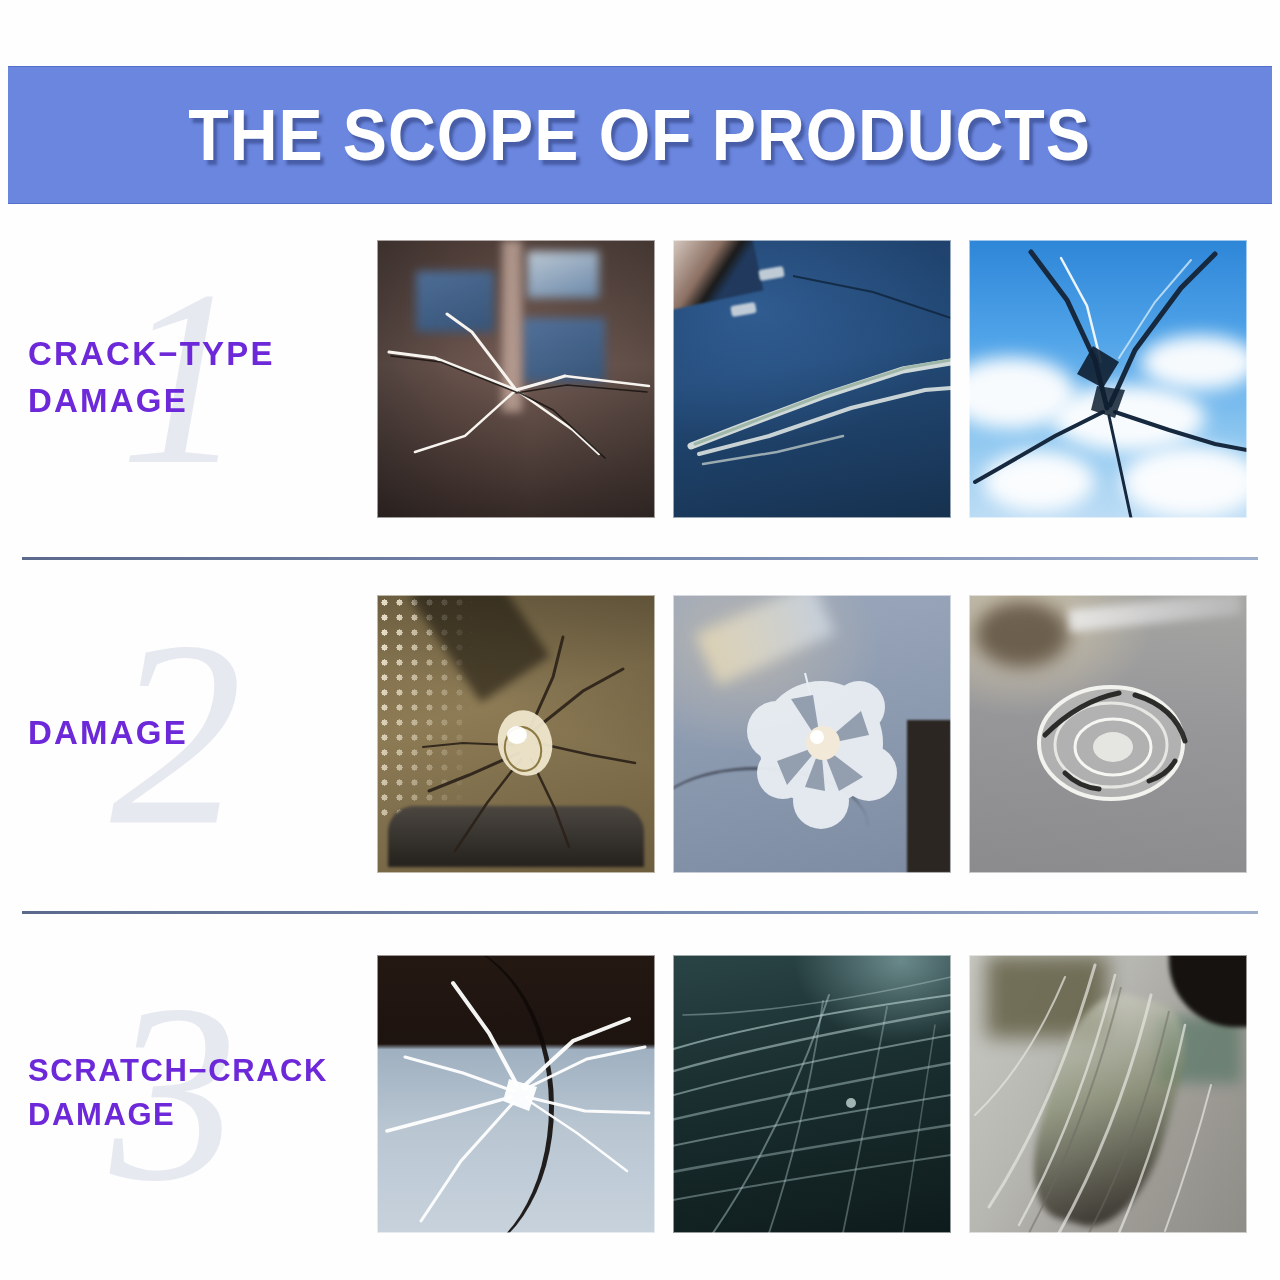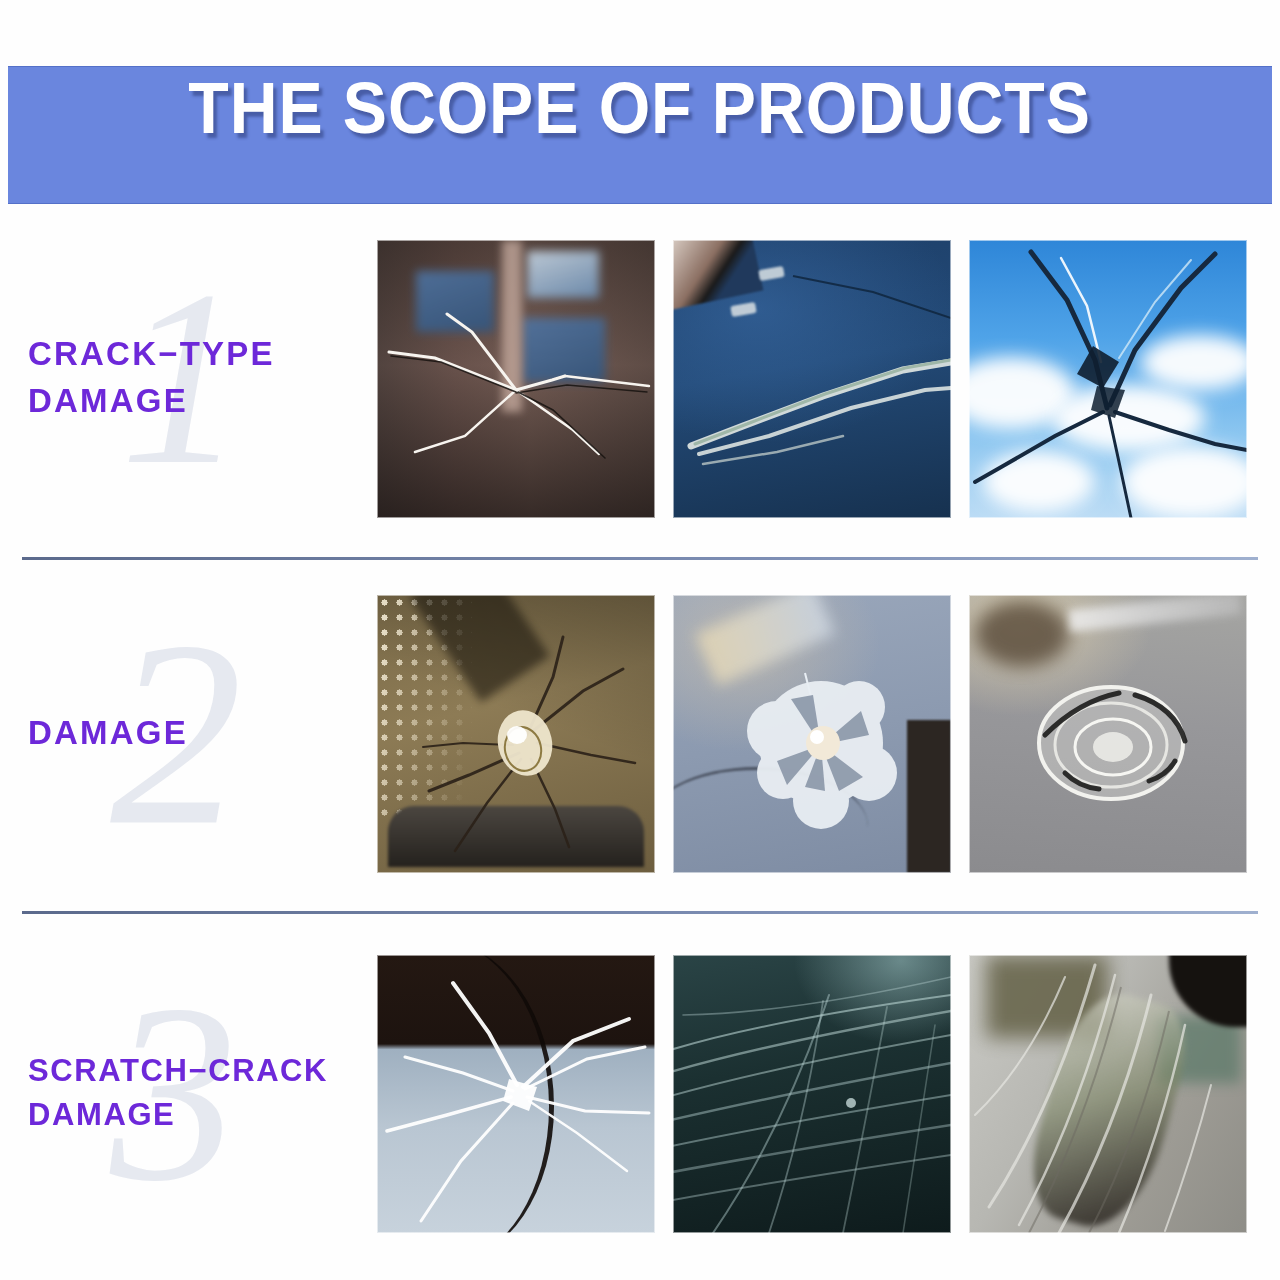--- a/index.html
+++ b/index.html
@@ -21,21 +21,21 @@
     position: absolute;
     left: 8px;
     top: 66px;
     width: 1264px;
     height: 138px;
     background: #6a86de;
     border-top: 1px solid #5470c8;
     border-bottom: 1px solid #5470c8;
     box-sizing: border-box;
     display: flex;
-    align-items: flex-start;
+    align-items: center;
     justify-content: center;
     overflow: hidden;
   }
   .banner-title {
     color: #ffffff;
     font-family: "Liberation Sans", sans-serif;
     font-weight: bold;
     font-size: 72px;
     letter-spacing: 1px;
     transform: scaleX(0.92);

